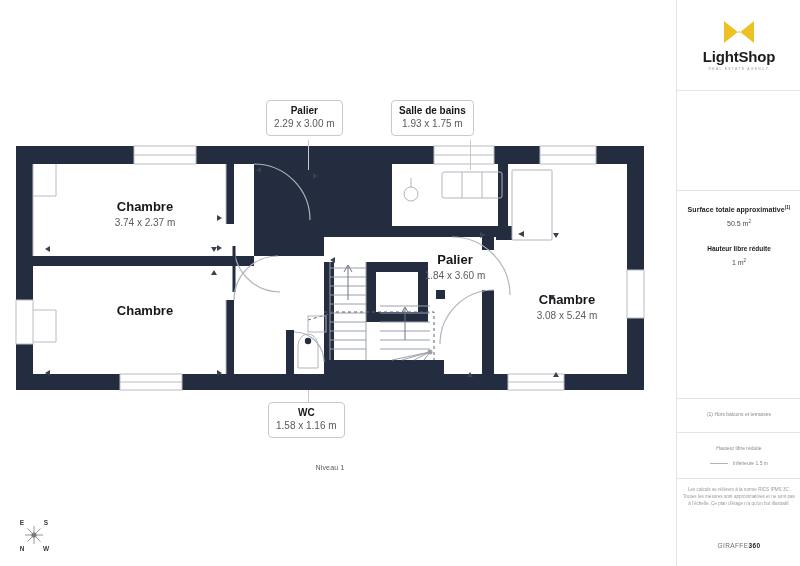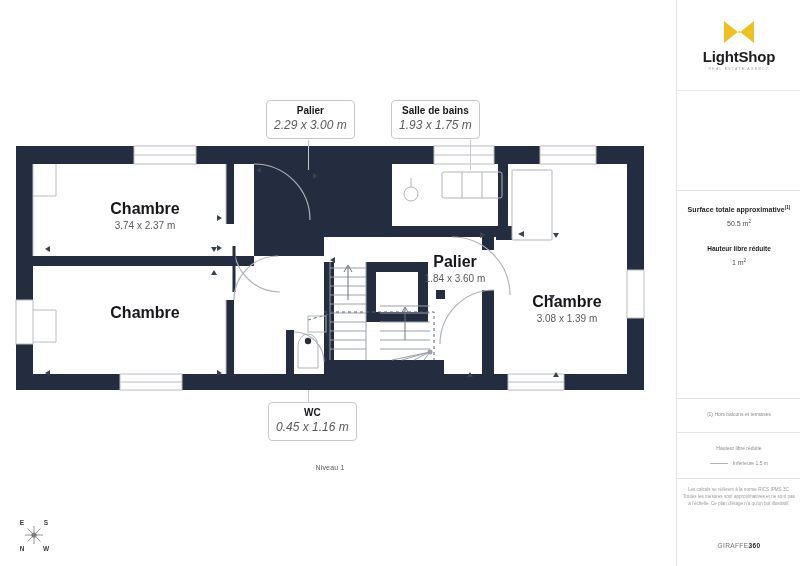--- a/index.html
+++ b/index.html
@@ -110,32 +110,32 @@
     border-radius: 4px;
     background: #ffffff;
     padding: 4px 7px 5px 7px;
     text-align: center;
     white-space: nowrap;
   }
   .callout .c-name {
     font-size: 10px; font-weight: bold; color: #17171b; line-height: 1.15;
   }
   .callout .c-dim {
-    font-size: 12px; color: #5a5a5a; line-height: 1.25; margin-top: 1px; font-style: italic;
+    font-size: 10px; color: #5a5a5a; line-height: 1.25; margin-top: 1px;
   }
   .leader {
     position: absolute; width: 1px; background: #c9c9c9;
   }
 
   
   .inlabel {
     position: absolute; text-align: center; white-space: nowrap;
   }
   .inlabel .c-name {
-    font-size: 16px; font-weight: bold; color: #17171b; line-height: 1.2;
+    font-size: 13px; font-weight: bold; color: #17171b; line-height: 1.2;
   }
   .inlabel .c-dim {
     font-size: 10px; color: #5a5a5a; line-height: 1.3; margin-top: 1px;
   }
 
   #niveau {
     position: absolute; left: 0; top: 464px; width: 660px;
     text-align: center; font-size: 7px; color: #5a5a5a;
     letter-spacing: 0.2px;
   }
@@ -374,27 +374,27 @@
     <div class="c-name">Chambre</div>
   </div>
 
   <div class="inlabel" style="left:395px; top:252px; width:120px;">
     <div class="c-name">Palier</div>
     <div class="c-dim">1.84 x 3.60 m</div>
   </div>
 
   <div class="inlabel" style="left:505px; top:292px; width:124px;">
     <div class="c-name">Chambre</div>
-    <div class="c-dim">3.08 x 1.39 m</div>
+    <div class="c-dim">3.08 x 5.24 m</div>
   </div>
 
   <div class="leader" style="left:308px; top:390px; height:12px;"></div>
   <div class="callout" style="left:268px; top:402px;">
     <div class="c-name">WC</div>
-    <div class="c-dim">0.45 x 1.16 m</div>
+    <div class="c-dim">1.58 x 1.16 m</div>
   </div>
 
   <div id="niveau">Niveau 1</div>
 
   <svg id="compass" viewBox="0 0 52 46">
     <g stroke="#8a8a8a" stroke-width="0.9">
       <line x1="26" y1="14" x2="26" y2="32"></line>
       <line x1="17" y1="23" x2="35" y2="23"></line>
       <line x1="19.5" y1="16.5" x2="32.5" y2="29.5"></line>
       <line x1="32.5" y1="16.5" x2="19.5" y2="29.5"></line>

